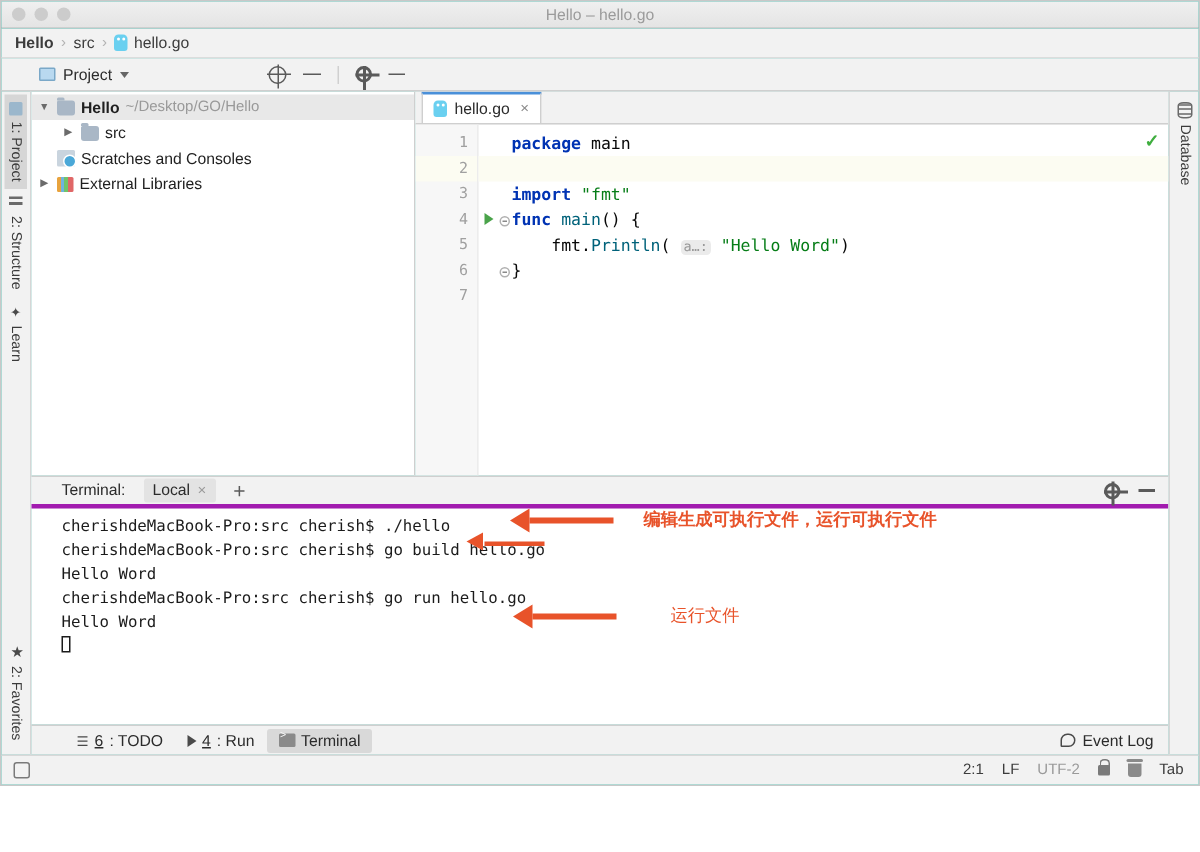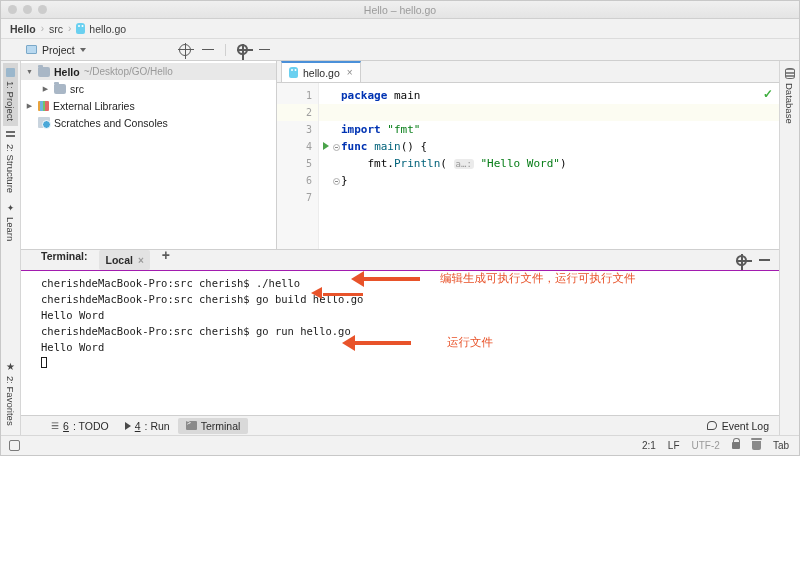--- a/index.html
+++ b/index.html
@@ -4,21 +4,21 @@
 <style>
   * { box-sizing: border-box; margin: 0; padding: 0; }
   html, body {
     width: 800px; height: 568px;
     font-family: "Liberation Sans", sans-serif;
     background: #ffffff;
     overflow: hidden;
   }
   #app {
     position: relative;
-    width: 800px; height: 456px;
+    width: 800px; height: 524px;
     background: #14b8a6;
     border: 1px solid #c8c8c8;
     display: flex; flex-direction: column;
   }
 
   
   .titlebar {
     height: 18px;
     background: linear-gradient(#f0f0f0, #e4e4e4);
     border-bottom: 1px solid #cfcfcf;
@@ -198,24 +198,23 @@
   }
 
   
   .terminal-panel {
     flex: 0 0 166px; height: 166px;
     background: #ffffff; border-top: 1px solid #cfcfcf;
     display: flex; flex-direction: column;
   }
   .term-head {
     height: 21px; flex: 0 0 21px; background: #f2f2f2;
-    border-bottom: 1px solid #a21caf;
-    display: flex; font-size: 10.5px; color: #2b2b2b;
+    border-bottom: 3px solid #a21caf;
+    display: flex; align-items: center; font-size: 10.5px; color: #2b2b2b;
     padding-left: 20px;
-    font-weight: bold;
   }
   .term-label { margin-right: 12px; }
   .term-tab {
     display: flex; align-items: center; gap: 5px;
     padding: 2px 6px; background: #e3e3e3; border-radius: 2px;
   }
   .term-x { color: #9a9a9a; font-size: 10px; }
   .term-plus { margin-left: 12px; color: #5b5b5b; font-size: 14px; line-height: 10px; }
   .term-head-icons { margin-left: auto; display: flex; align-items: center; gap: 12px; padding-right: 9px; }
   .term-body {
@@ -435,28 +434,28 @@
             <span class="folder"></span>
             <span class="tree-name bold">Hello</span>
             <span class="tree-path">~/Desktop/GO/Hello</span>
           </div>
           <div class="tree-row" style="padding-left:20px">
             <span class="twisty">▶</span>
             <span class="folder"></span>
             <span class="tree-name">src</span>
           </div>
           <div class="tree-row">
+            <span class="twisty"></span>
+            <span class="scratch-icon"></span>
+            <span class="tree-name">Scratches and Consoles</span>
+          </div>
+          <div class="tree-row">
             <span class="twisty">▶</span>
             <span class="lib-icon"></span>
             <span class="tree-name">External Libraries</span>
-          </div>
-          <div class="tree-row">
-            <span class="twisty"></span>
-            <span class="scratch-icon"></span>
-            <span class="tree-name">Scratches and Consoles</span>
           </div>
         </div>
 
         <div class="editor-wrap">
           <div class="tabstrip">
             <div class="etab">
               <span class="gopher"></span>
               <span>hello.go</span>
               <span class="tab-close">×</span>
             </div>
@@ -506,21 +505,21 @@
           </span>
         </div>
         <div class="term-body">
           <div class="tline">cherishdeMacBook-Pro:src cherish$ ./hello</div>
           <div class="tline">cherishdeMacBook-Pro:src cherish$ go build hello.go</div>
           <div class="tline">Hello Word</div>
           <div class="tline">cherishdeMacBook-Pro:src cherish$ go run hello.go</div>
           <div class="tline">Hello Word</div>
           <div class="tline"><span class="cursor-blk"></span></div>
 
-          <div class="anno" style="left:319px;top:0px;width:420px;height:22px;">
+          <div class="anno" style="left:308px;top:0px;width:420px;height:22px;font-weight:bold;">
             <span class="arrow-shaft" style="left:24px;top:6px;width:56px;"></span>
             <span class="arrow-head" style="left:11px;top:0px;transform:scaleX(1);"></span>
             <span class="anno-text" style="left:100px;top:0px;">编辑生成可执行文件，运行可执行文件</span>
           </div>
           <div class="anno" style="left:310px;top:64px;width:420px;height:22px;">
             <span class="arrow-shaft" style="left:24px;top:6px;width:56px;"></span>
             <span class="arrow-head" style="left:11px;top:0px;"></span>
             <span class="anno-text" style="left:116px;top:0px;">运行文件</span>
           </div>
           <div class="anno" style="left:310px;top:16px;width:200px;height:22px;">

